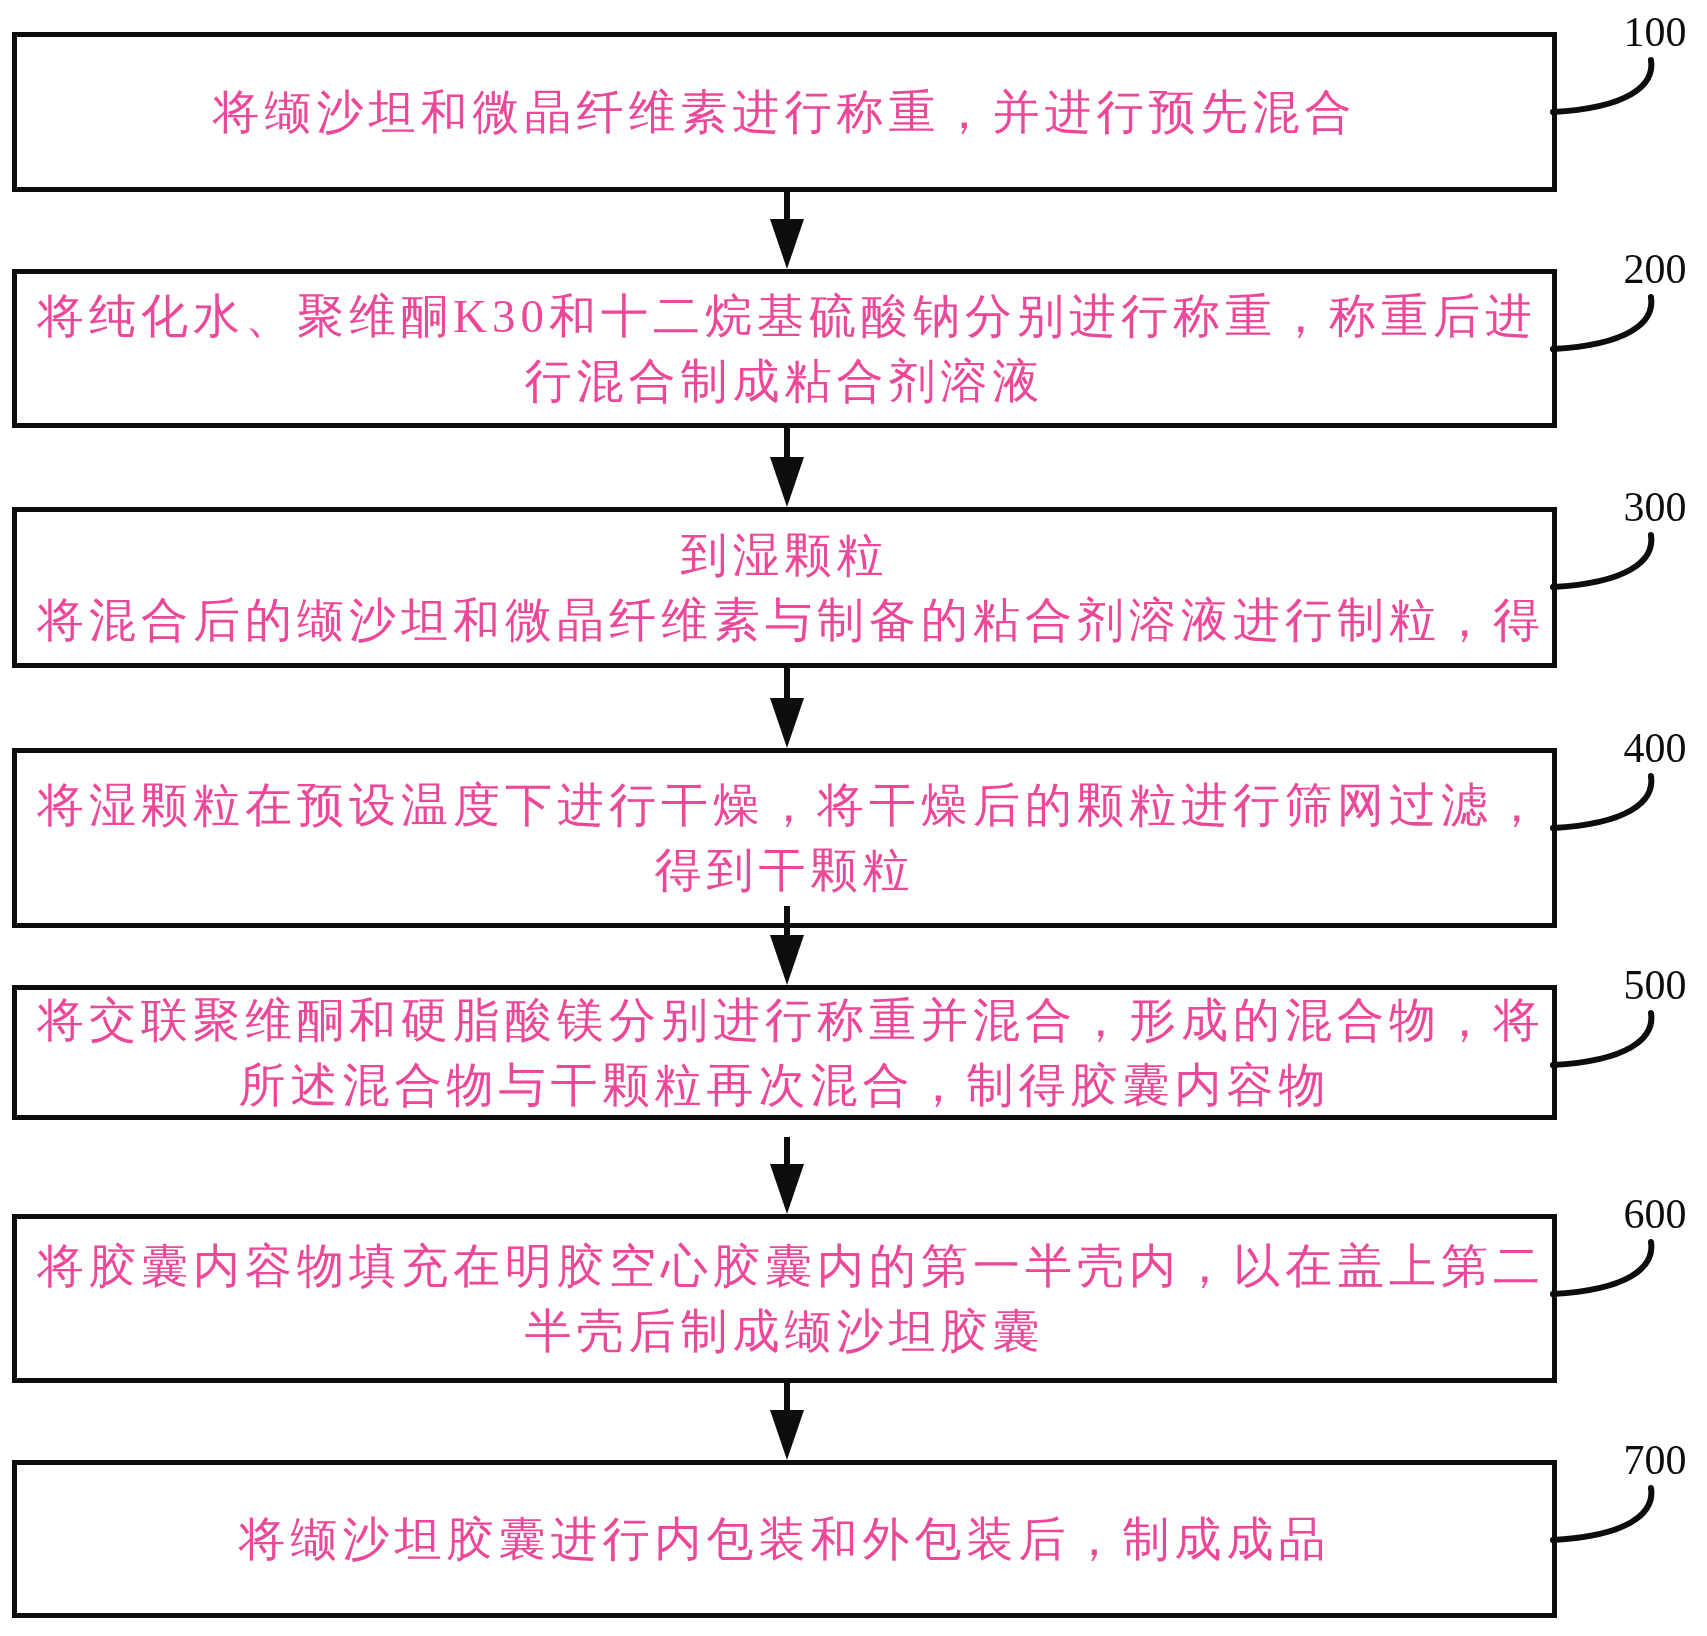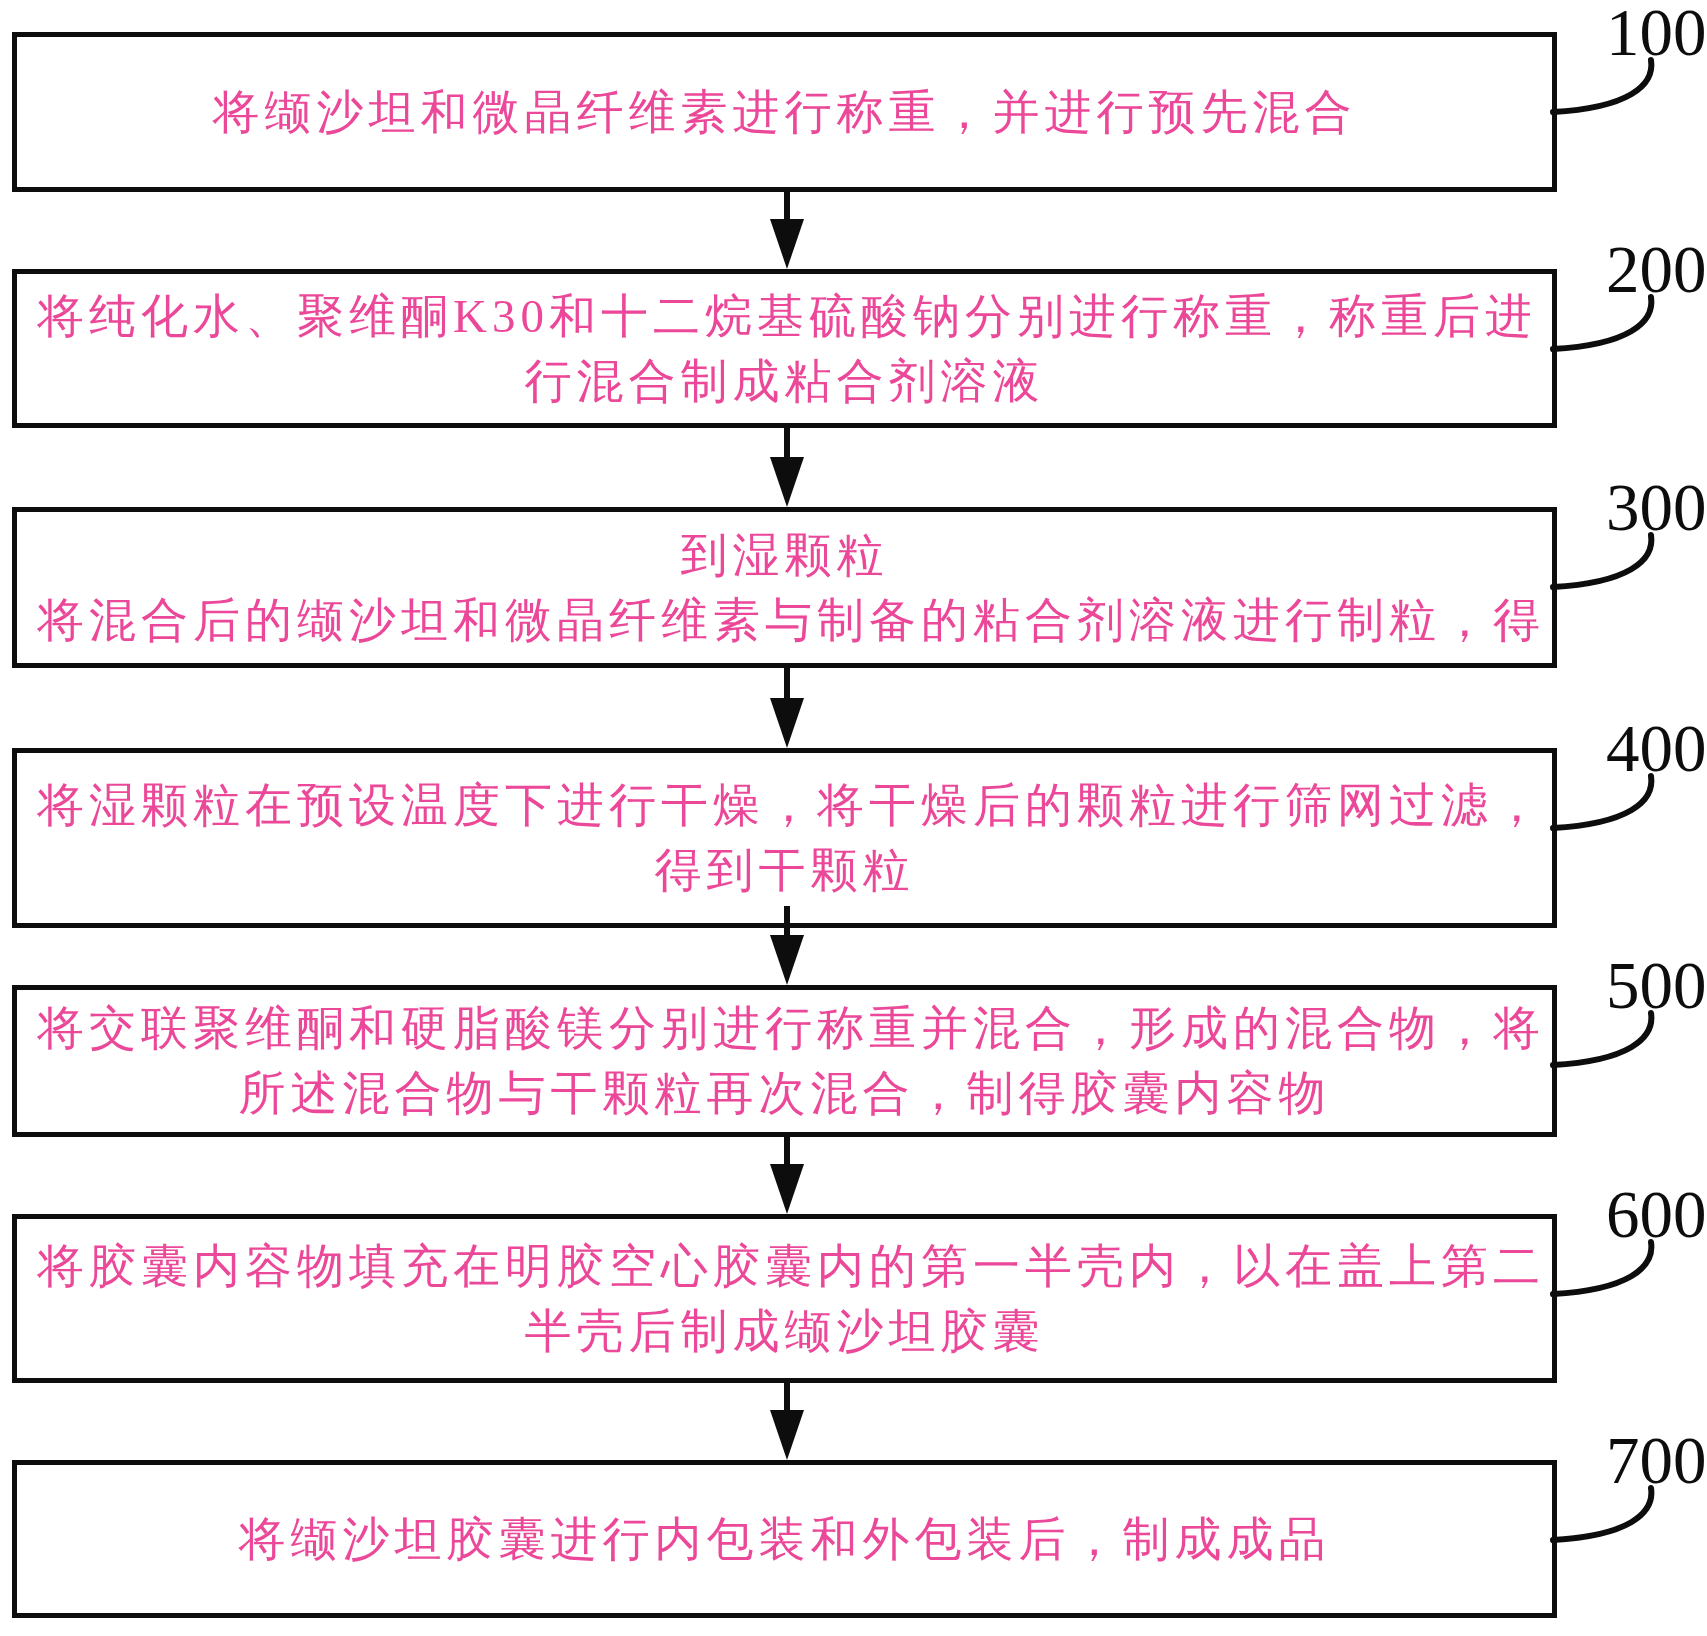--- a/index.html
+++ b/index.html
@@ -46,21 +46,21 @@
     letter-spacing: 5px;
     white-space: nowrap;
     color: #ec4899;
   }
   .ref {
     position: absolute;
     left: 1606px;
     top: -26px;
     width: 98px;
     text-align: center;
-    font-size: 67px;
+    font-size: 42px;
     line-height: 52px;
     color: #0d0d0d;
     font-family: "Liberation Serif", serif;
   }
   .leader {
     position: absolute;
     left: 1549px;
     top: 24px;
     pointer-events: none;
   }
@@ -147,21 +147,21 @@
       </div>
       <div class="ref">400</div>
       <svg class="leader" width="115" height="66" viewBox="0 0 115 66">
         <path d="M 102 4 C 106 30 78 52 4 56" fill="none" stroke="#0d0d0d" stroke-width="6" stroke-linecap="round"></path>
       </svg>
       <div class="arrow" style="top: 158px; height: 79px;">
         <div class="arrow-line"></div>
         <div class="arrow-head"></div>
       </div>
     </div>
-    <div class="step" style="top: 985px; height: 152px;">
+    <div class="step" style="top: 985px; height: 135px;">
       <div class="box">
         <div class="text">
           <div class="line">将交联聚维酮和硬脂酸镁分别进行称重并混合，形成的混合物，将</div>
           <div class="line">所述混合物与干颗粒再次混合，制得胶囊内容物</div>
         </div>
       </div>
       <div class="ref">500</div>
       <svg class="leader" width="115" height="66" viewBox="0 0 115 66">
         <path d="M 102 4 C 106 30 78 52 4 56" fill="none" stroke="#0d0d0d" stroke-width="6" stroke-linecap="round"></path>
       </svg>

